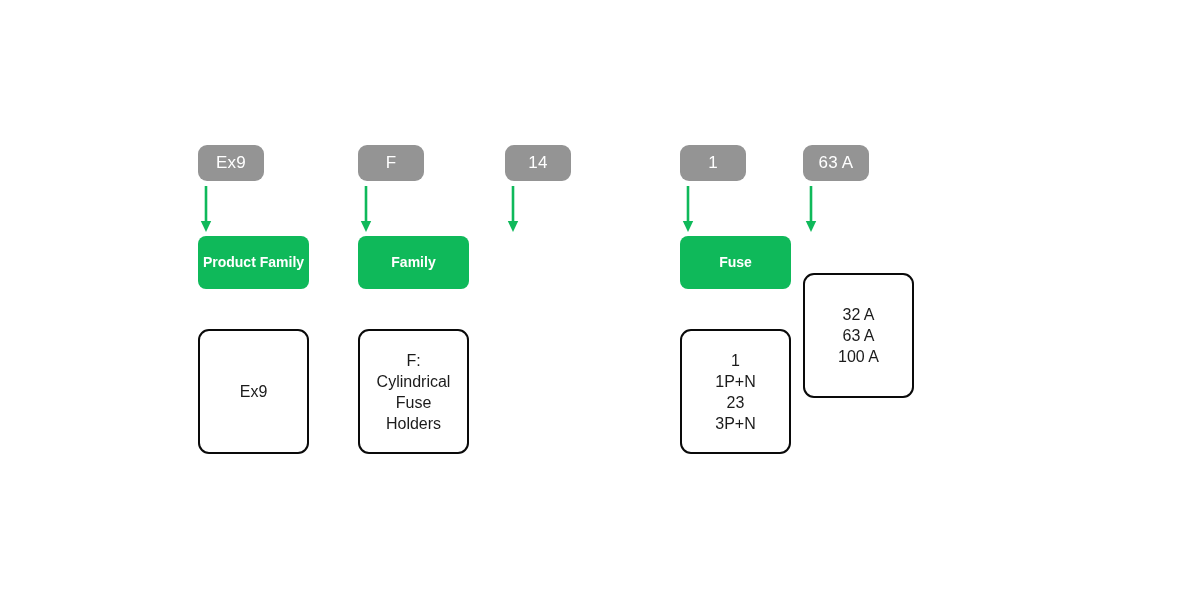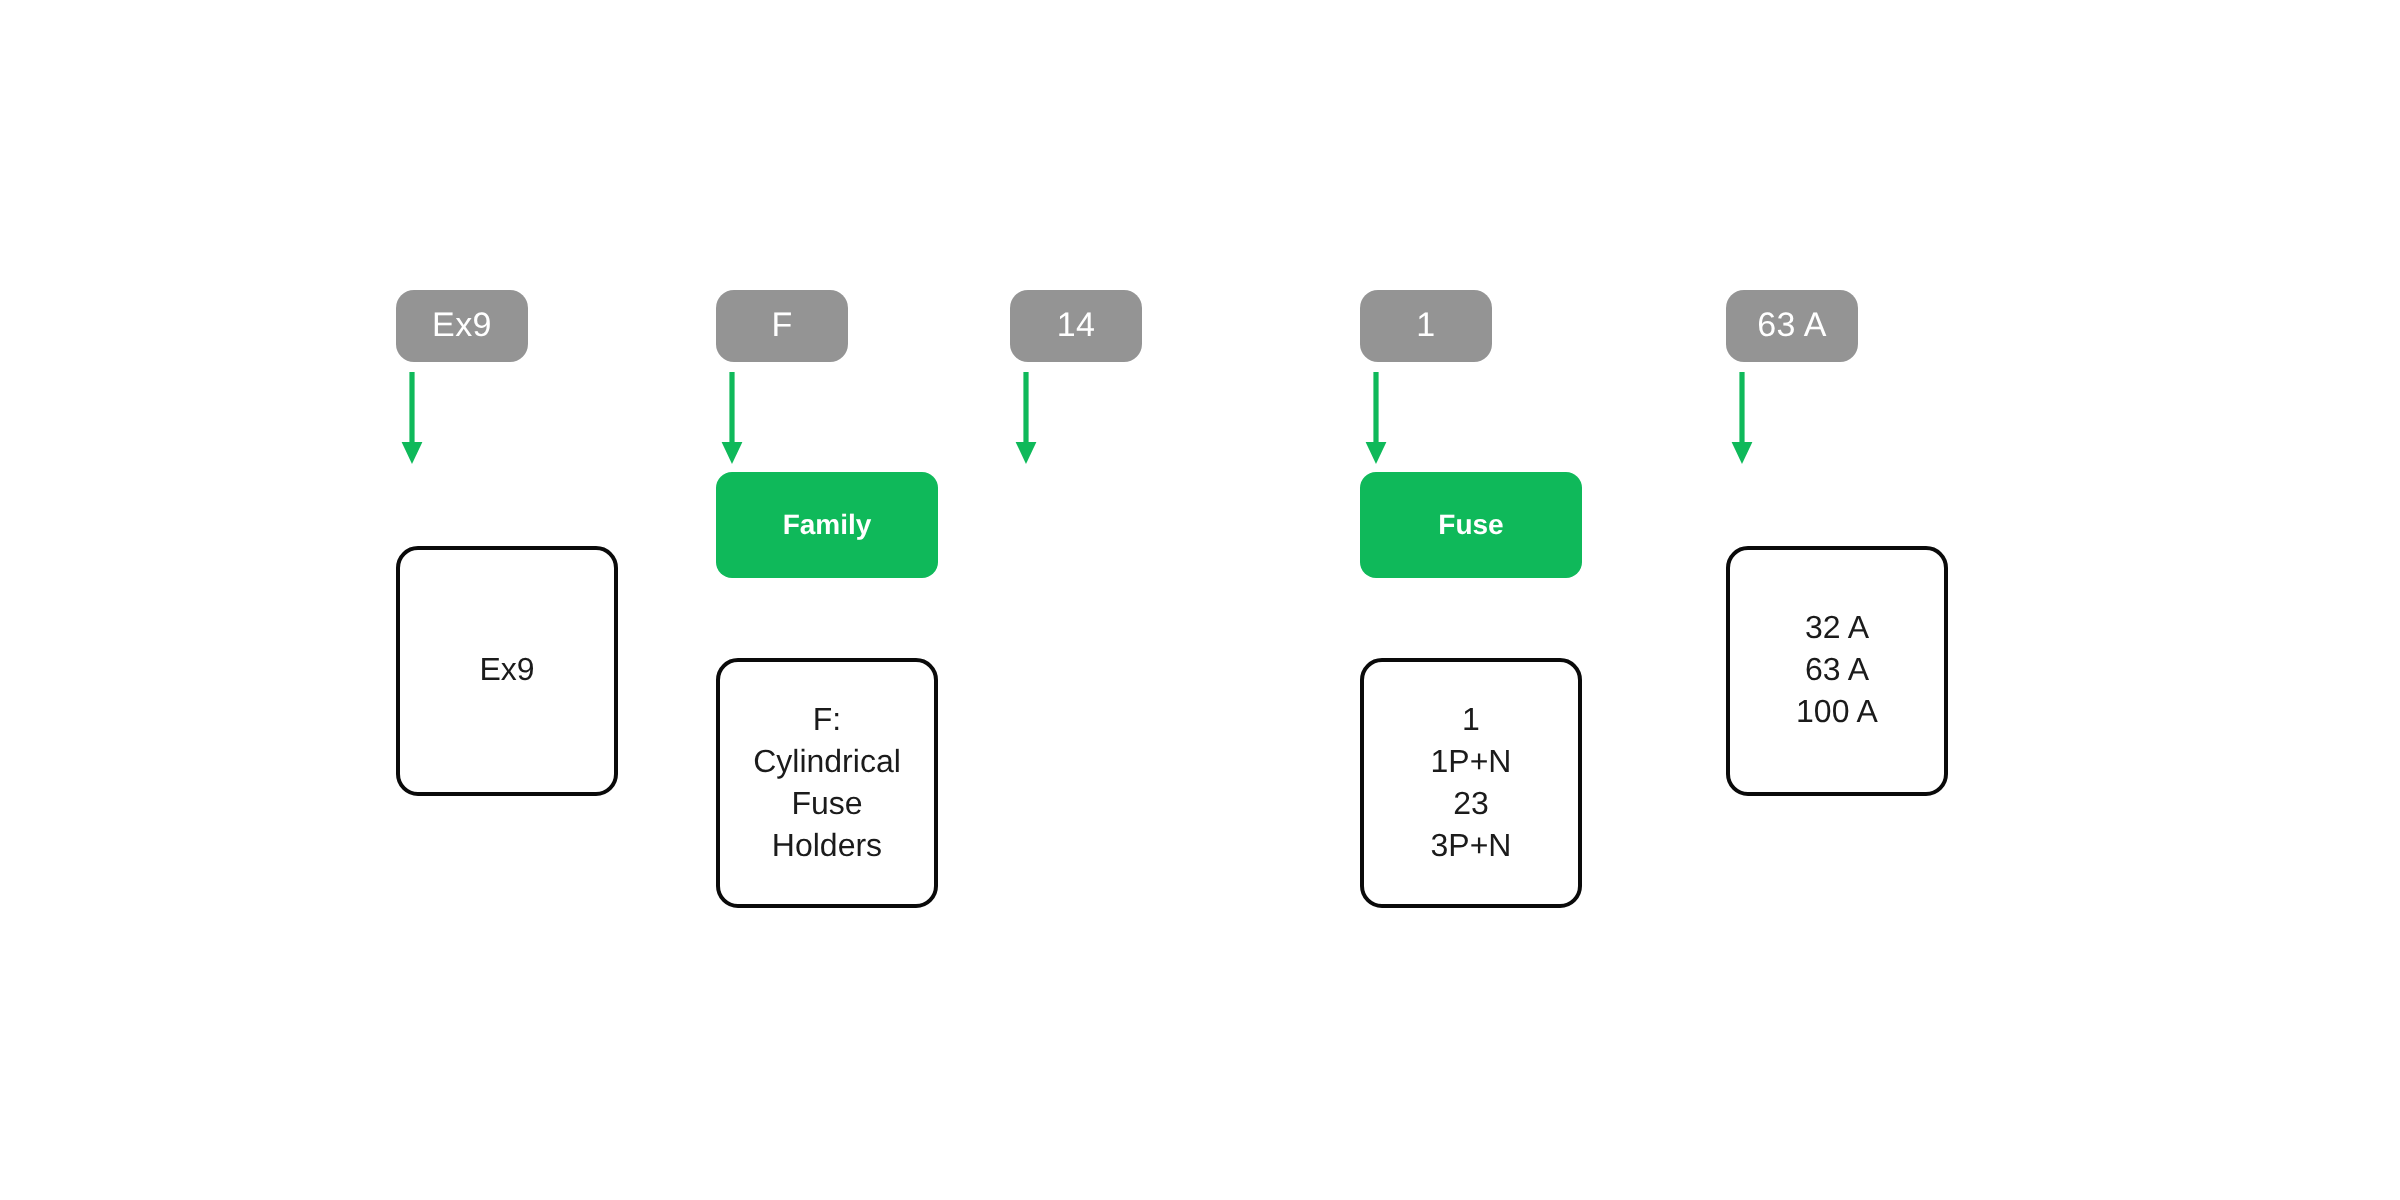--- a/index.html
+++ b/index.html
@@ -101,20 +101,22 @@
 <body>
 
 <div id="diagram">
 
   <div class="column" style="left:198px;">
     <div class="code-pill">Ex9</div>
     <svg class="arrow" viewBox="0 0 16 47">
       <line x1="8" y1="0" x2="8" y2="37" stroke="#0FB95A" stroke-width="2.6"></line>
       <polygon points="8,46 2.8,35 13.2,35" fill="#0FB95A"></polygon>
     </svg>
+    <div class="label-box">Product
+Family</div>
     <div class="value-box">
         <span class="value-text">Ex9</span>
       </div>
   </div>
 
   <div class="column" style="left:358px;">
     <div class="code-pill">F</div>
     <svg class="arrow" viewBox="0 0 16 47">
       <line x1="8" y1="0" x2="8" y2="37" stroke="#0FB95A" stroke-width="2.6"></line>
       <polygon points="8,46 2.8,35 13.2,35" fill="#0FB95A"></polygon>
@@ -144,21 +146,21 @@
     </svg>
     <div class="label-box">Fuse</div>
     <div class="value-box">
         <span class="value-text">1
 1P+N
 23
 3P+N</span>
       </div>
   </div>
 
-  <div class="column" style="left:863px;">
+  <div class="column" style="left:803px;">
     <div class="code-pill">63 A</div>
     <svg class="arrow" viewBox="0 0 16 47">
       <line x1="8" y1="0" x2="8" y2="37" stroke="#0FB95A" stroke-width="2.6"></line>
       <polygon points="8,46 2.8,35 13.2,35" fill="#0FB95A"></polygon>
     </svg>
     <div class="value-box">
         <span class="value-text">32 A
 63 A
 100 A</span>
       </div>

